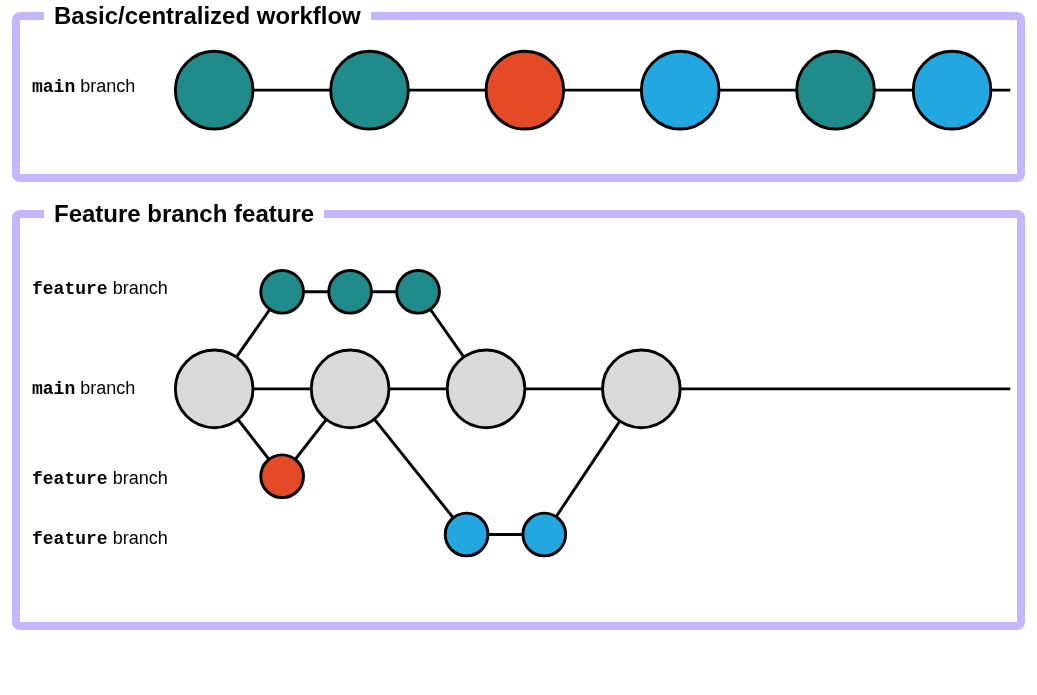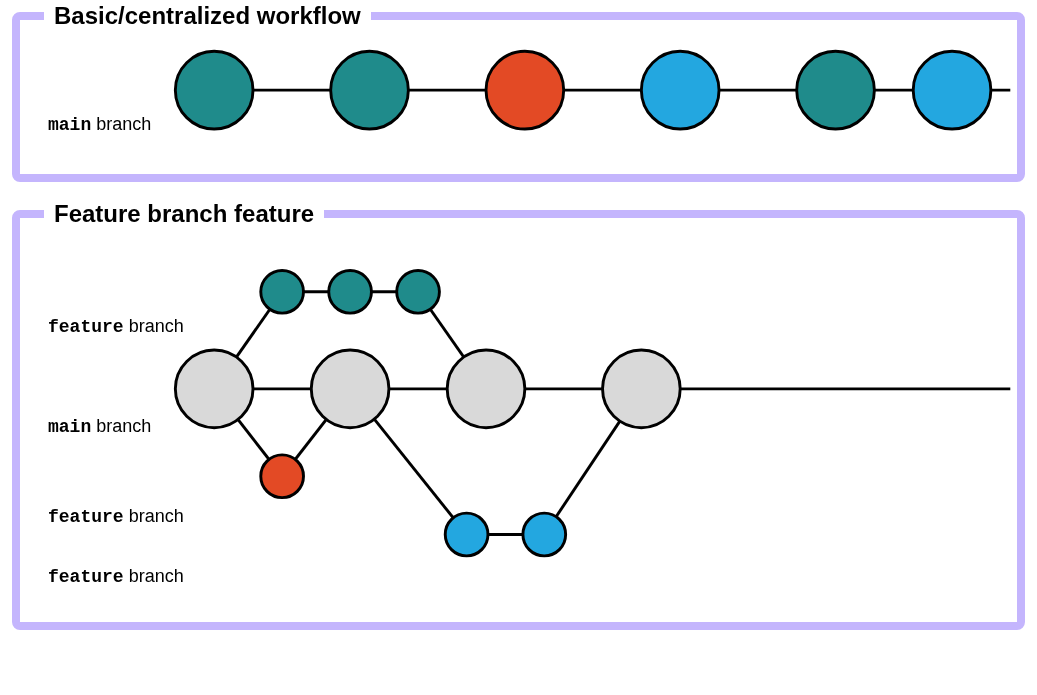--- a/index.html
+++ b/index.html
@@ -22,22 +22,21 @@
     top: -18px;
     left: 24px;
     background: #fff;
     padding: 0 10px;
     font-size: 24px;
     font-weight: 700;
   }
   .branch-label {
     position: absolute;
     font-size: 18px;
-    left: 28px;
-    margin-top: 38px;
+    left: 12px;
   }
   .branch-label .mono { font-family: "Courier New", monospace; font-weight: 700; }
   svg { display:block; }
 </style>
 </head>
 <body>
 
 <div class="panel" style="height:170px;">
   <div class="panel-title">Basic/centralized workflow</div>
   <div class="branch-label" style="top:56px;">

